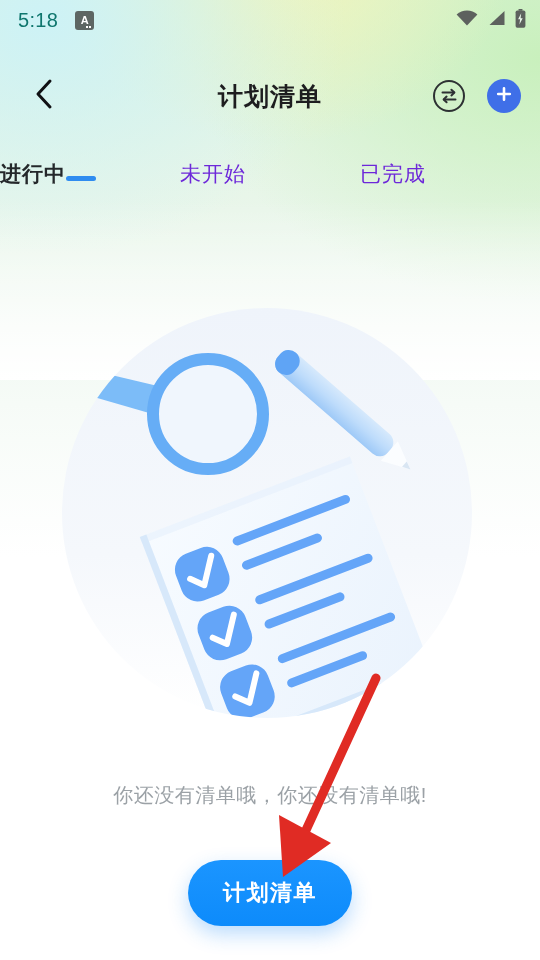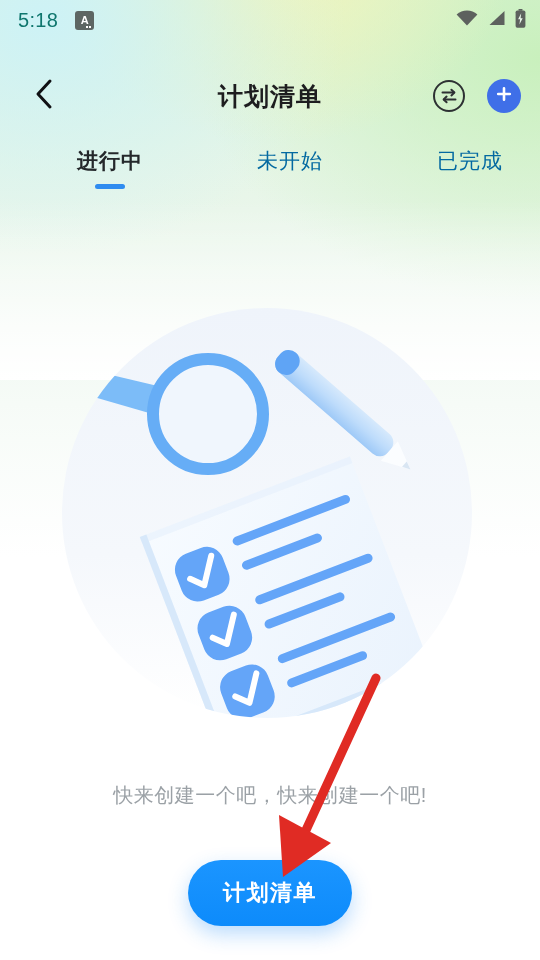--- a/index.html
+++ b/index.html
@@ -67,24 +67,24 @@
     background:#3f6fe8; display:flex; align-items:center; justify-content:center;
     cursor:pointer;
   }
 
   
   #tab-bar{
     position:absolute; top:140px; left:0; right:0; height:60px;
     display:flex;
   }
   .tab{
-    flex:1; display:flex; flex-direction:column; align-items:center;
-    padding-top:7px; cursor:pointer;margin-left:40px;
-  }
-  .tab-label{ font-size:21px; color:#0369a1; letter-spacing:1px; }
+    flex:1; display:flex; flex-direction:row; align-items:center;
+    padding-top:7px; cursor:pointer;
+  }
+  .tab-label{ font-size:21px; color:#6d28d9; letter-spacing:1px; }
   .tab.active .tab-label{ color:#24282b; font-weight:bold; }
   .tab-underline{ width:0; height:5px; border-radius:3px; margin-top:9px; background:transparent; }
   .tab.active .tab-underline{ width:30px; background:#2f8cf0; }
 
   
   #illustration{
     position:absolute; left:50%; transform:translateX(-50%);
     top:300px; width:440px; height:450px;
   }
 
@@ -249,21 +249,21 @@
           <rect x="140" y="348" width="50" height="50" rx="17" fill="#64a5f8"></rect>
           <path d="M152 373 L163 384 L180 359" fill="none" stroke="#ffffff" stroke-width="6" stroke-linecap="round" stroke-linejoin="round"></path>
           <rect x="205" y="350" width="125" height="9" rx="4.5" fill="#64a5f8"></rect>
           <rect x="205" y="376" width="85" height="9" rx="4.5" fill="#64a5f8"></rect>
         </g>
       </g>
     </g>
   </svg>
 </div>
 
-<div id="empty-text">快来创建一个吧，快来创建一个吧!</div>
+<div id="empty-text">你还没有清单哦，你还没有清单哦!</div>
 
 <button id="create-button">计划清单</button>
 
 <div id="annotation-arrow">
   <svg width="140" height="230" viewBox="0 0 140 230">
     <path d="M121 13 L46 176" fill="none" stroke="#e02b24" stroke-width="9" stroke-linecap="round"></path>
     <path d="M28 212 L24 150 L76 178 Z" fill="#e02b24"></path>
   </svg>
 </div>
 

